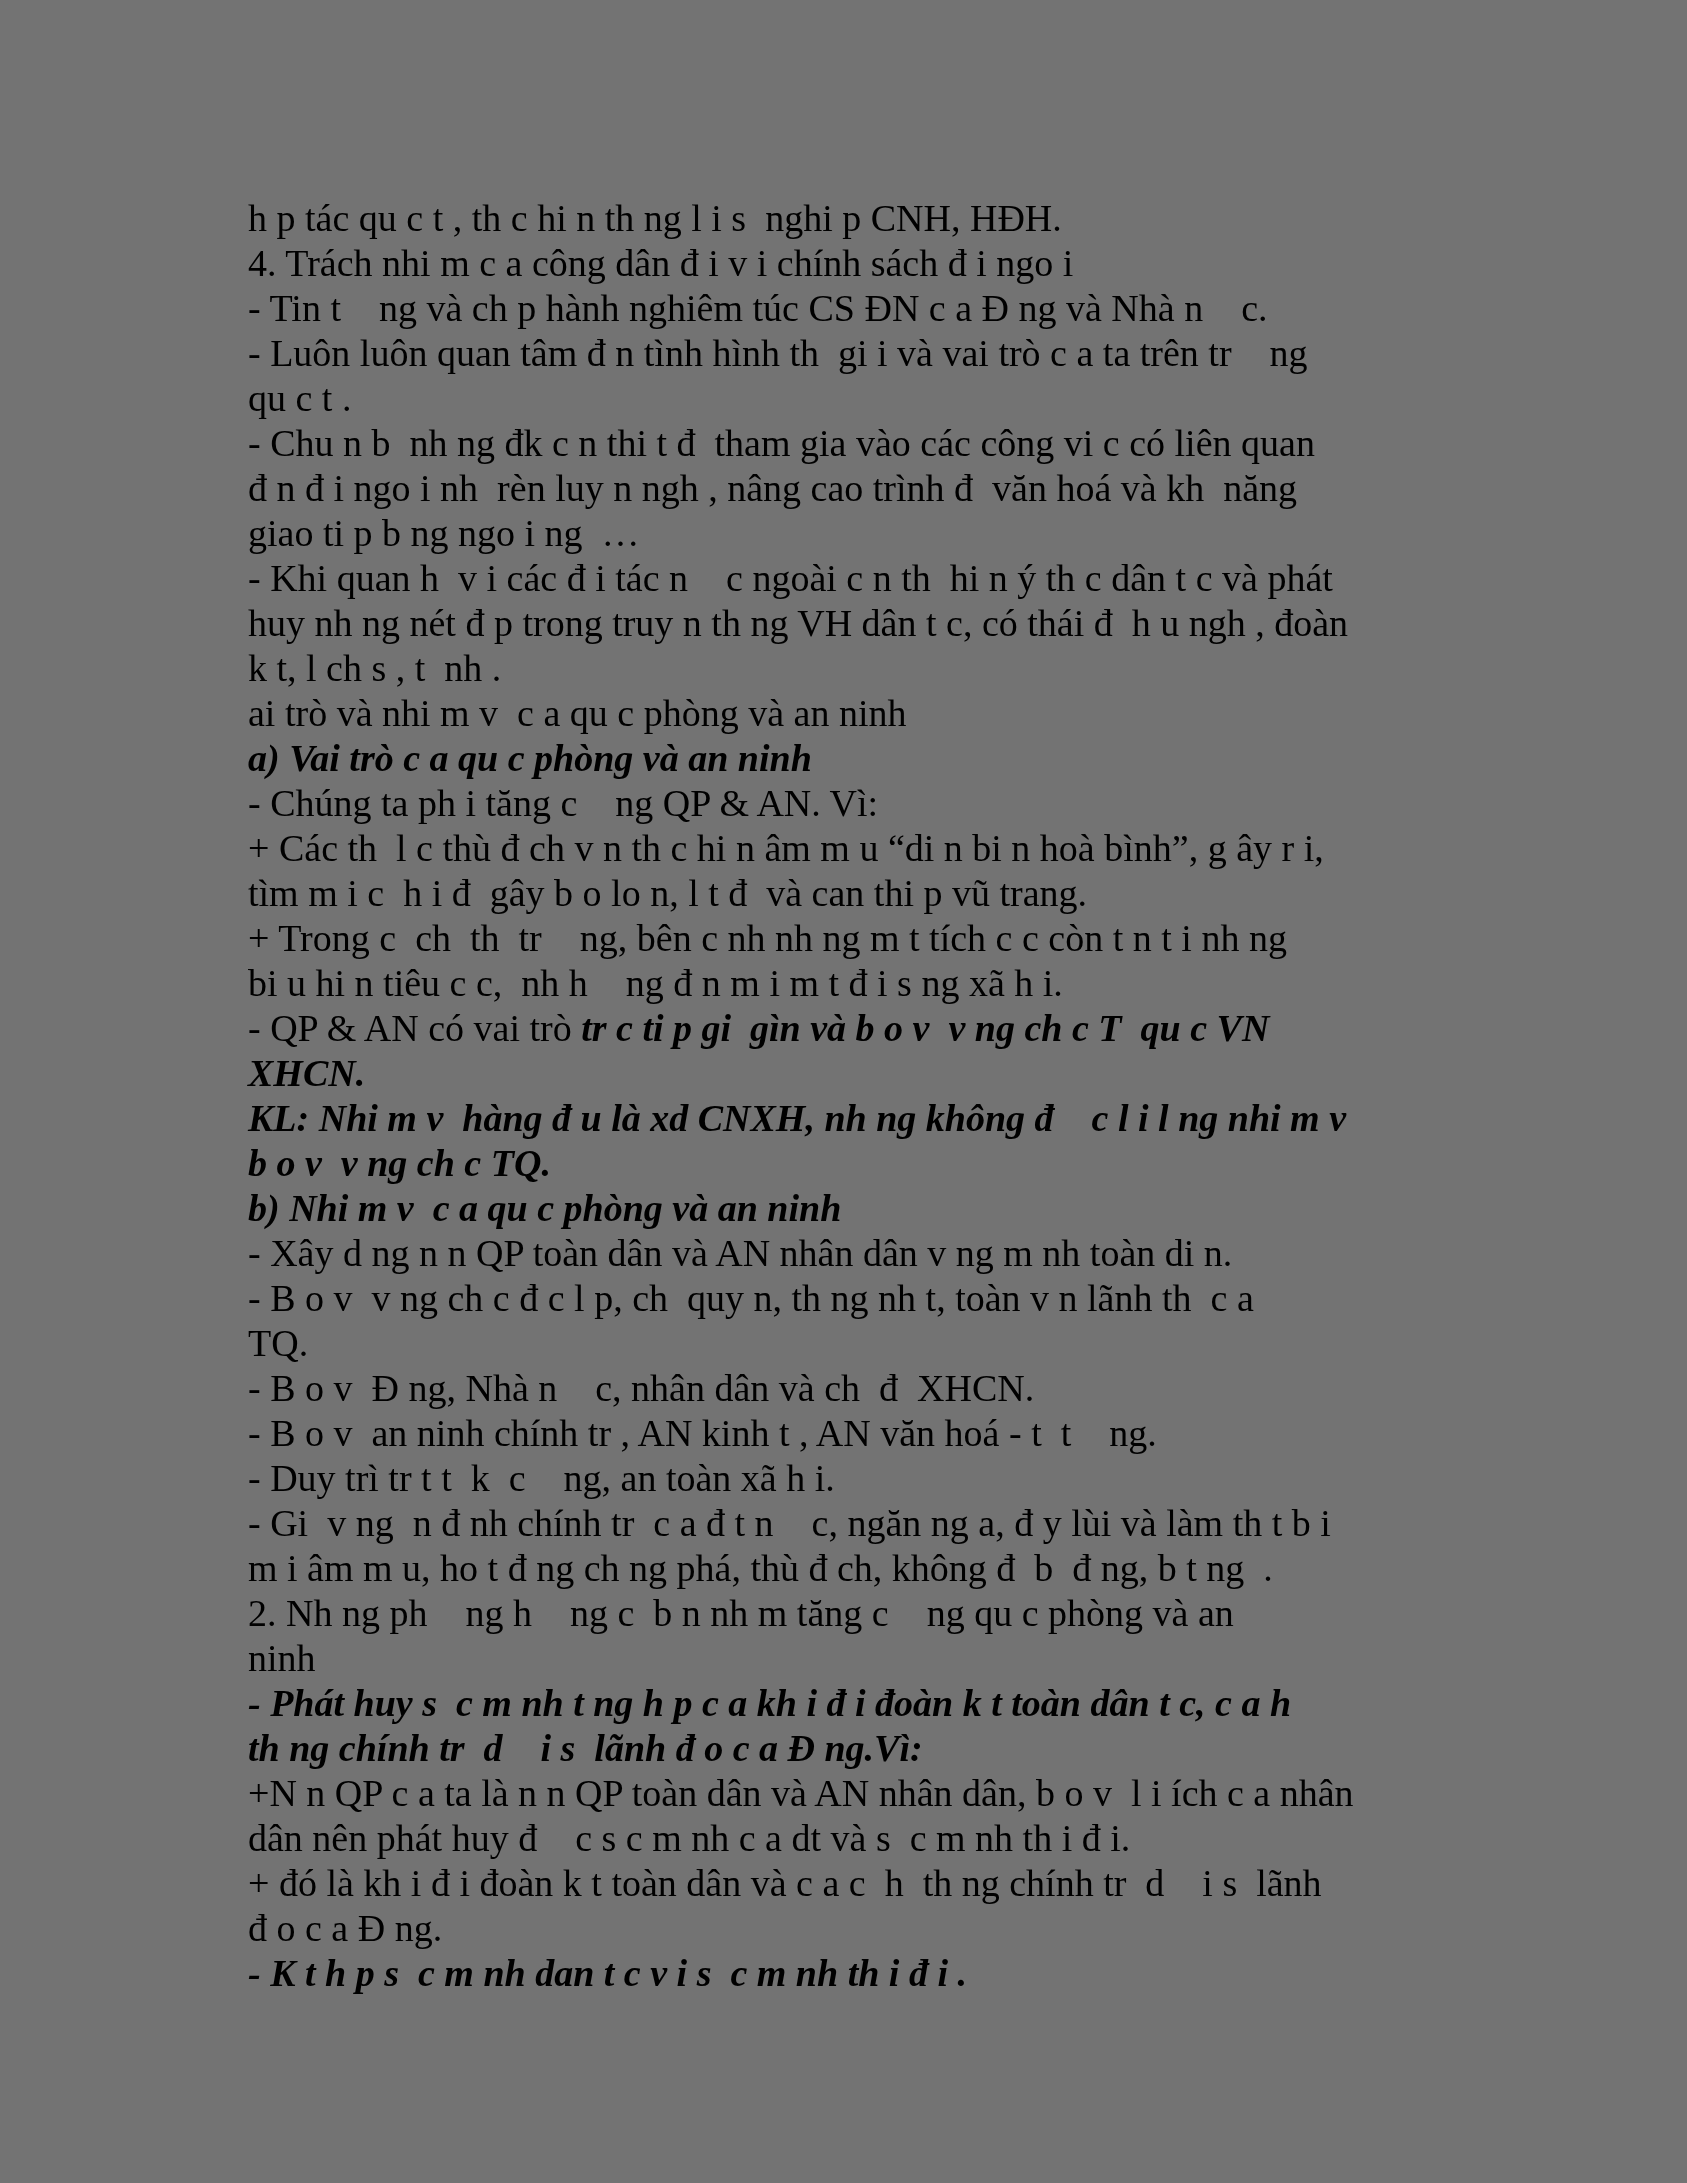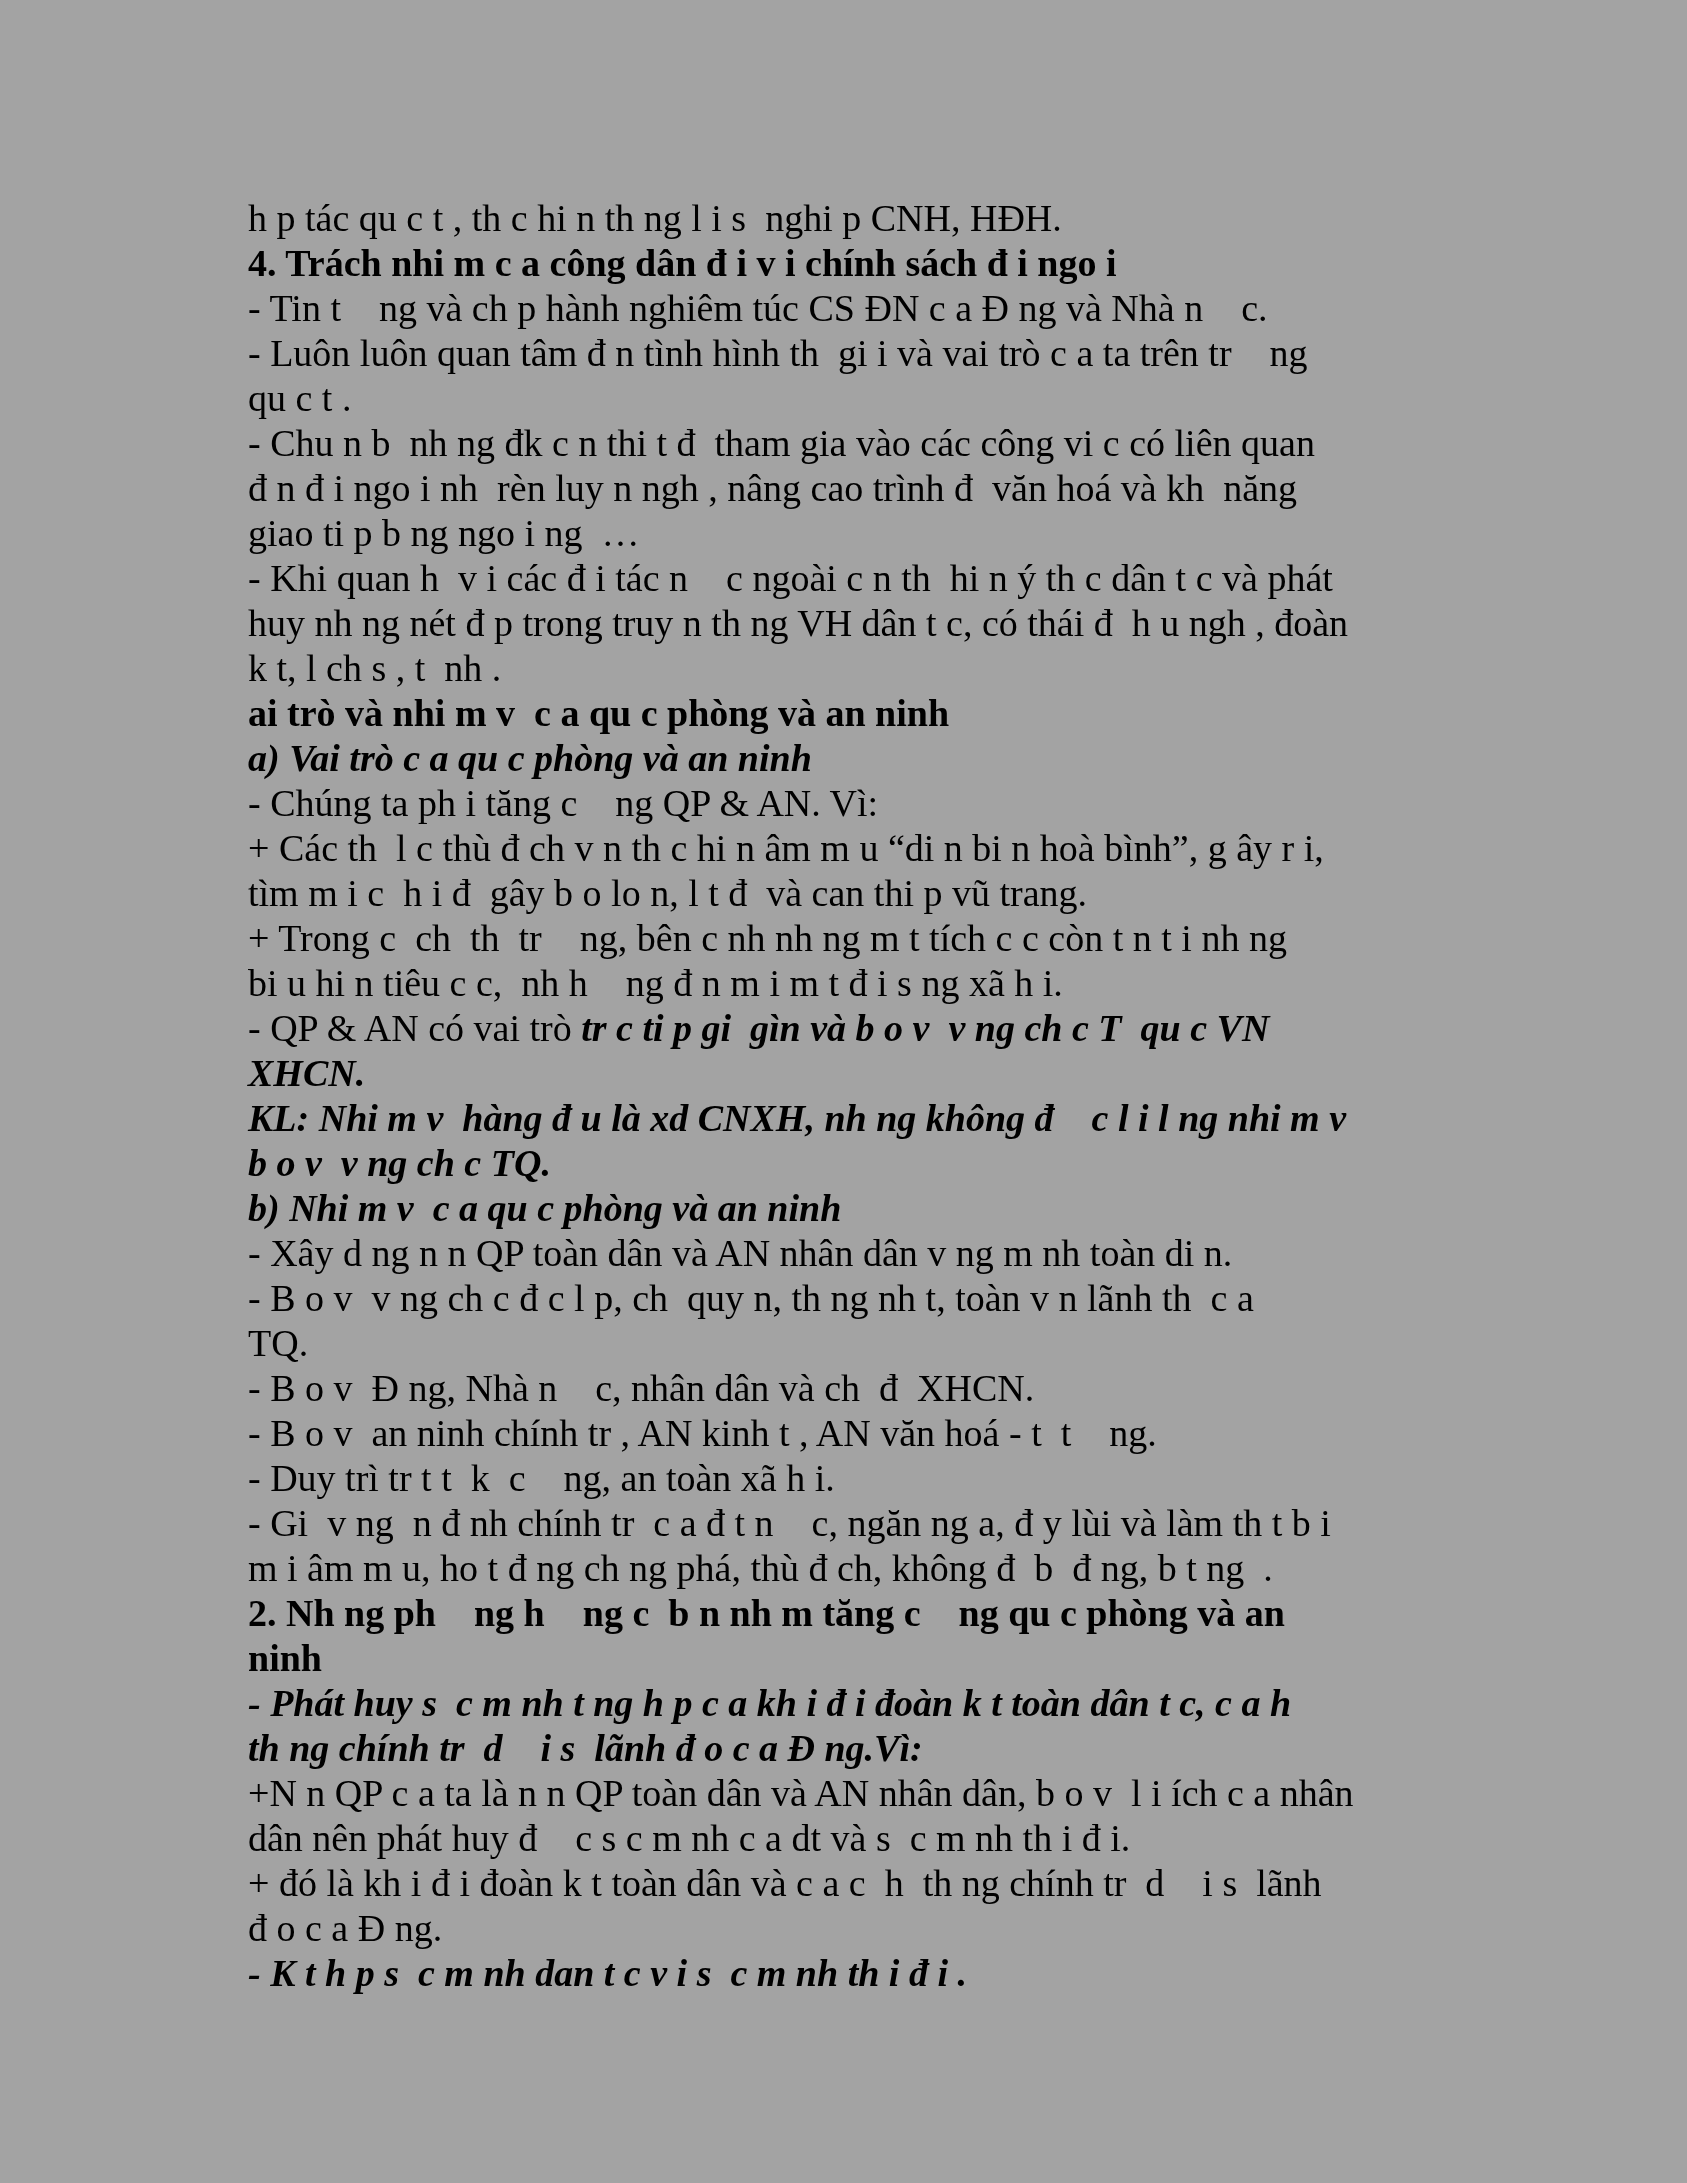--- a/index.html
+++ b/index.html
@@ -1,36 +1,36 @@
 <!DOCTYPE html>
 <html style="font-size:10.6px"><head>
 <meta charset="utf-8">
 <style>
   html, body { margin: 0; padding: 0; background: #ffffff; }
   .page {
     position: relative;
     width: 1687px;
     height: 2183px;
-    background: #a3a3a3;
+    background: #737373;
     overflow: hidden;
   }
   .text-block {
     position: absolute;
     left: 248px;
     top: 196px;
     width: 1197px;
     color: #000000;
     font-family: "Liberation Serif", "DejaVu Serif", serif;
     font-size: 38px;
     line-height: 45px;
     white-space: pre;
   }
   .line { height: 45px; }
   .regular { font-weight: 400; font-style: normal; }
-  .bold { font-weight: 700; font-style: normal; text-align: center; }
+  .bold { font-weight: 400; font-style: normal; text-align: center; }
   .italic { font-weight: 700; font-style: italic; }
   .bold-italic { font-weight: 700; font-style: italic; }
 </style>
 </head>
 <body>
 
 <div class="page">
   <div class="text-block" id="text-block"><div class="line"><span class="regular">h p tác qu c t , th c hi n th ng l i s  nghi p CNH, HĐH.</span></div><div class="line"><span class="bold">4. Trách nhi m c a công dân đ i v i chính sách đ i ngo i</span></div><div class="line"><span class="regular">- Tin t    ng và ch p hành nghiêm túc CS ĐN c a Đ ng và Nhà n    c.</span></div><div class="line"><span class="regular">- Luôn luôn quan tâm đ n tình hình th  gi i và vai trò c a ta trên tr    ng</span></div><div class="line"><span class="regular">qu c t .</span></div><div class="line"><span class="regular">- Chu n b  nh ng đk c n thi t đ  tham gia vào các công vi c có liên quan</span></div><div class="line"><span class="regular">đ n đ i ngo i nh  rèn luy n ngh , nâng cao trình đ  văn hoá và kh  năng</span></div><div class="line"><span class="regular">giao ti p b ng ngo i ng  …</span></div><div class="line"><span class="regular">- Khi quan h  v i các đ i tác n    c ngoài c n th  hi n ý th c dân t c và phát</span></div><div class="line"><span class="regular">huy nh ng nét đ p trong truy n th ng VH dân t c, có thái đ  h u ngh , đoàn</span></div><div class="line"><span class="regular">k t, l ch s , t  nh .</span></div><div class="line"><span class="bold">ai trò và nhi m v  c a qu c phòng và an ninh</span></div><div class="line"><span class="bold-italic">a) Vai trò c a qu c phòng và an ninh</span></div><div class="line"><span class="regular">- Chúng ta ph i tăng c    ng QP &amp; AN. Vì:</span></div><div class="line"><span class="regular">+ Các th  l c thù đ ch v n th c hi n âm m u “di n bi n hoà bình”, g ây r i,</span></div><div class="line"><span class="regular">tìm m i c  h i đ  gây b o lo n, l t đ  và can thi p vũ trang.</span></div><div class="line"><span class="regular">+ Trong c  ch  th  tr    ng, bên c nh nh ng m t tích c c còn t n t i nh ng</span></div><div class="line"><span class="regular">bi u hi n tiêu c c,  nh h    ng đ n m i m t đ i s ng xã h i.</span></div><div class="line"><span class="regular">- QP &amp; AN có vai trò </span><span class="italic">tr c ti p gi  gìn và b o v  v ng ch c T  qu c VN</span></div><div class="line"><span class="italic">XHCN.</span></div><div class="line"><span class="bold-italic">KL:</span><span class="italic"> Nhi m v  hàng đ u là xd CNXH, nh ng không đ    c l i l ng nhi m v</span></div><div class="line"><span class="italic">b o v  v ng ch c TQ.</span></div><div class="line"><span class="bold-italic">b) Nhi m v  c a qu c phòng và an ninh</span></div><div class="line"><span class="regular">- Xây d ng n n QP toàn dân và AN nhân dân v ng m nh toàn di n.</span></div><div class="line"><span class="regular">- B o v  v ng ch c đ c l p, ch  quy n, th ng nh t, toàn v n lãnh th  c a</span></div><div class="line"><span class="regular">TQ.</span></div><div class="line"><span class="regular">- B o v  Đ ng, Nhà n    c, nhân dân và ch  đ  XHCN.</span></div><div class="line"><span class="regular">- B o v  an ninh chính tr , AN kinh t , AN văn hoá - t  t    ng.</span></div><div class="line"><span class="regular">- Duy trì tr t t  k  c    ng, an toàn xã h i.</span></div><div class="line"><span class="regular">- Gi  v ng  n đ nh chính tr  c a đ t n    c, ngăn ng a, đ y lùi và làm th t b i</span></div><div class="line"><span class="regular">m i âm m u, ho t đ ng ch ng phá, thù đ ch, không đ  b  đ ng, b t ng  .</span></div><div class="line"><span class="bold">2. Nh ng ph    ng h    ng c  b n nh m tăng c    ng qu c phòng và an</span></div><div class="line"><span class="bold">ninh</span></div><div class="line"><span class="italic">- Phát huy s  c m nh t ng h p c a kh i đ i đoàn k t toàn dân t c, c a h</span></div><div class="line"><span class="italic">th ng chính tr  d    i s  lãnh đ o c a Đ ng.Vì:</span></div><div class="line"><span class="regular">+N n QP c a ta là n n QP toàn dân và AN nhân dân, b o v  l i ích c a nhân</span></div><div class="line"><span class="regular">dân nên phát huy đ    c s c m nh c a dt và s  c m nh th i đ i.</span></div><div class="line"><span class="regular">+ đó là kh i đ i đoàn k t toàn dân và c a c  h  th ng chính tr  d    i s  lãnh</span></div><div class="line"><span class="regular">đ o c a Đ ng.</span></div><div class="line"><span class="italic">- K t h p s  c m nh dan t c v i s  c m nh th i đ i .</span></div></div>
 </div>
 

